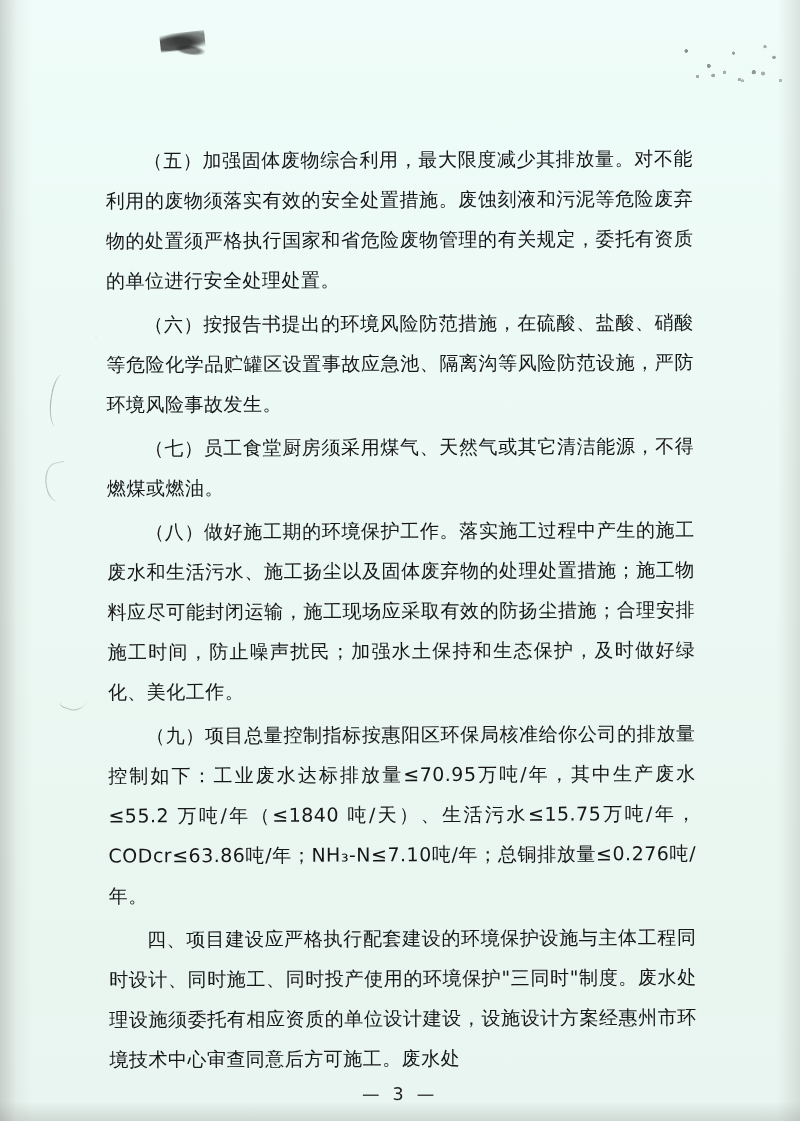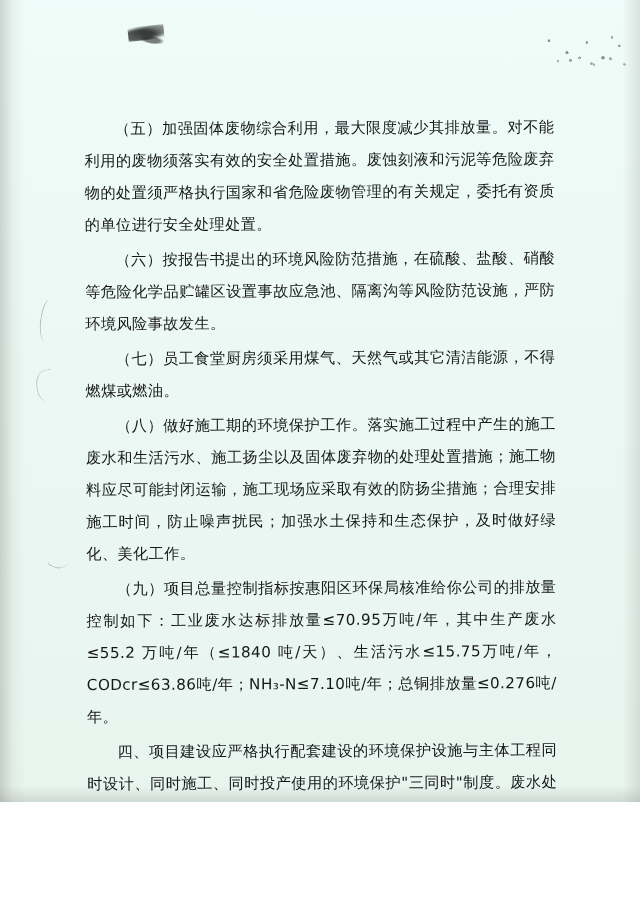--- a/index.html
+++ b/index.html
@@ -3,21 +3,21 @@
 <meta charset="utf-8">
 <style>
   html, body {
     margin: 0;
     padding: 0;
     background: #ffffff;
   }
   #page {
     position: relative;
     width: 640px;
-    height: 802px;
+    height: 897px;
     background: #5eead4;
     overflow: hidden;
     font-family: "DejaVu Sans", "Liberation Sans", sans-serif;
   }
 
   
   #page::before {
     content: "";
     position: absolute;
     inset: 0;

